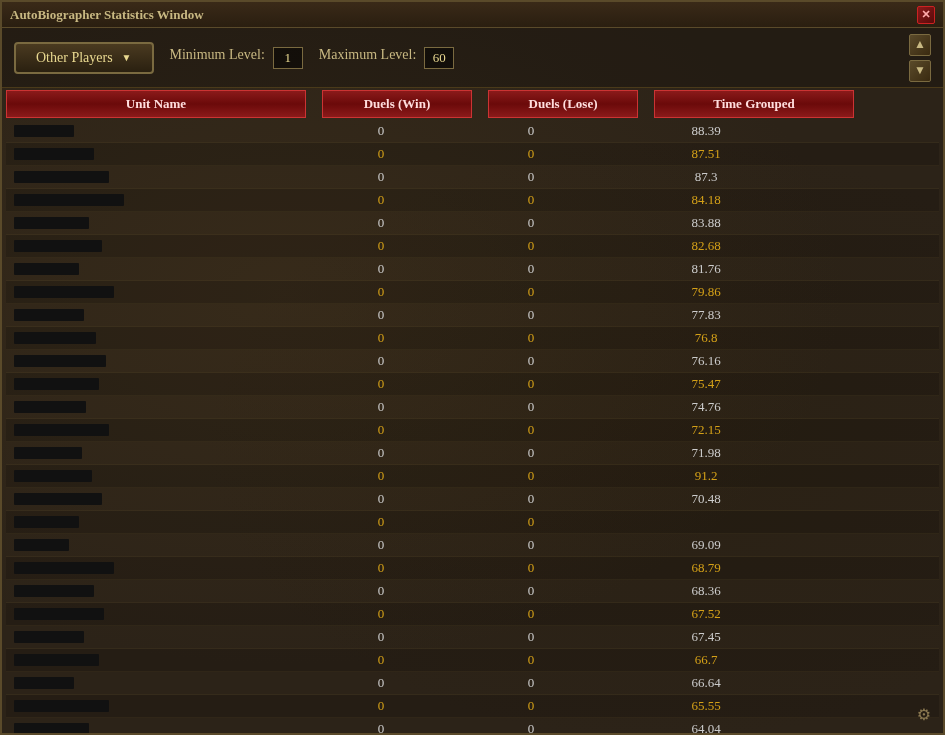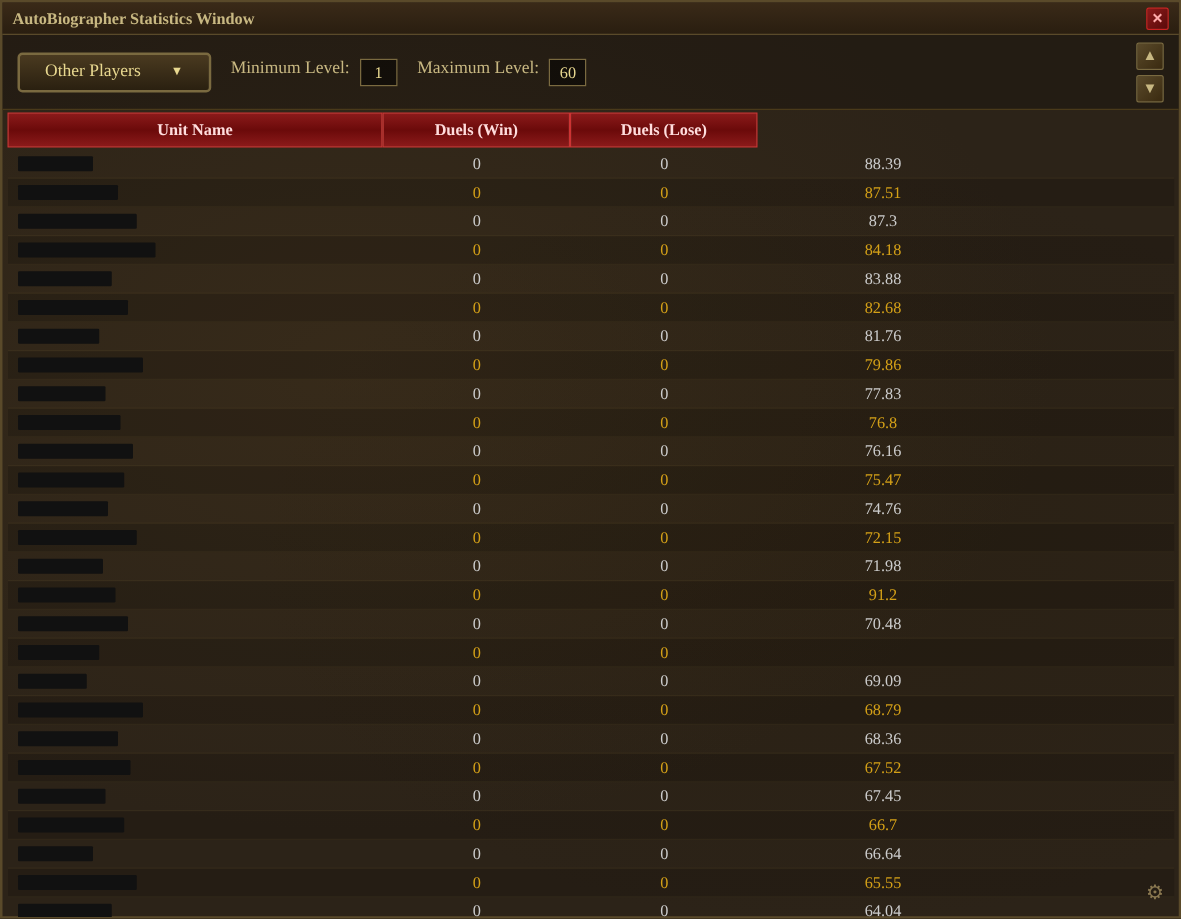--- a/index.html
+++ b/index.html
@@ -73,21 +73,21 @@
       background: linear-gradient(180deg, #4a3a20 0%, #2a2010 100%);
       border: 2px solid #7a6a40;
       border-radius: 4px;
       padding: 6px 20px;
       color: #e8d890;
       font-size: 14px;
       font-family: 'Times New Roman', serif;
       cursor: pointer;
       display: flex;
       align-items: center;
-      gap: 24px;
+      gap: 9px;
     }
 
     .dropdown-arrow {
       color: #e8d890;
       font-size: 10px;
     }
 
     .level-filter {
       display: flex;
       align-items: flex-start;
@@ -117,21 +117,21 @@
       display: flex;
       align-items: center;
       justify-content: center;
       color: #c8b882;
       font-size: 12px;
     }
 
     .table-header {
       display: grid;
       grid-template-columns: 300px 150px 150px 200px;
-      gap: 0;
+      gap: 16px;
       margin-bottom: 2px;
     }
 
     .header-cell {
       background: linear-gradient(180deg, #8b1a1a 0%, #6b0a0a 50%, #8b1a1a 100%);
       border: 1px solid #cc3333;
       color: #ffdddd;
       font-size: 13px;
       font-weight: bold;
       text-align: center;
@@ -222,20 +222,21 @@
     <div style="margin-left: auto; display: flex; flex-direction: column; gap: 4px;">
       <div class="side-btn">▲</div>
       <div class="side-btn">▼</div>
     </div>
   </div>
 
   <div class="table-header" style="padding: 0 4px; margin-top: 2px;">
     <div class="header-cell">Unit Name</div>
     <div class="header-cell">Duels (Win)</div>
     <div class="header-cell">Duels (Lose)</div>
+    <div class="header-cell">Time Grouped</div>
   </div>
 
   <div class="table-body" id="table-body" style="overflow-y: auto; flex: 1; padding: 0 4px;">
 
   <div class="table-row">
         <div class="cell name">
           <div class="name-bar" style="width: 60px;"></div>
         </div>
         <div class="cell white">0</div>
         <div class="cell white">0</div>

